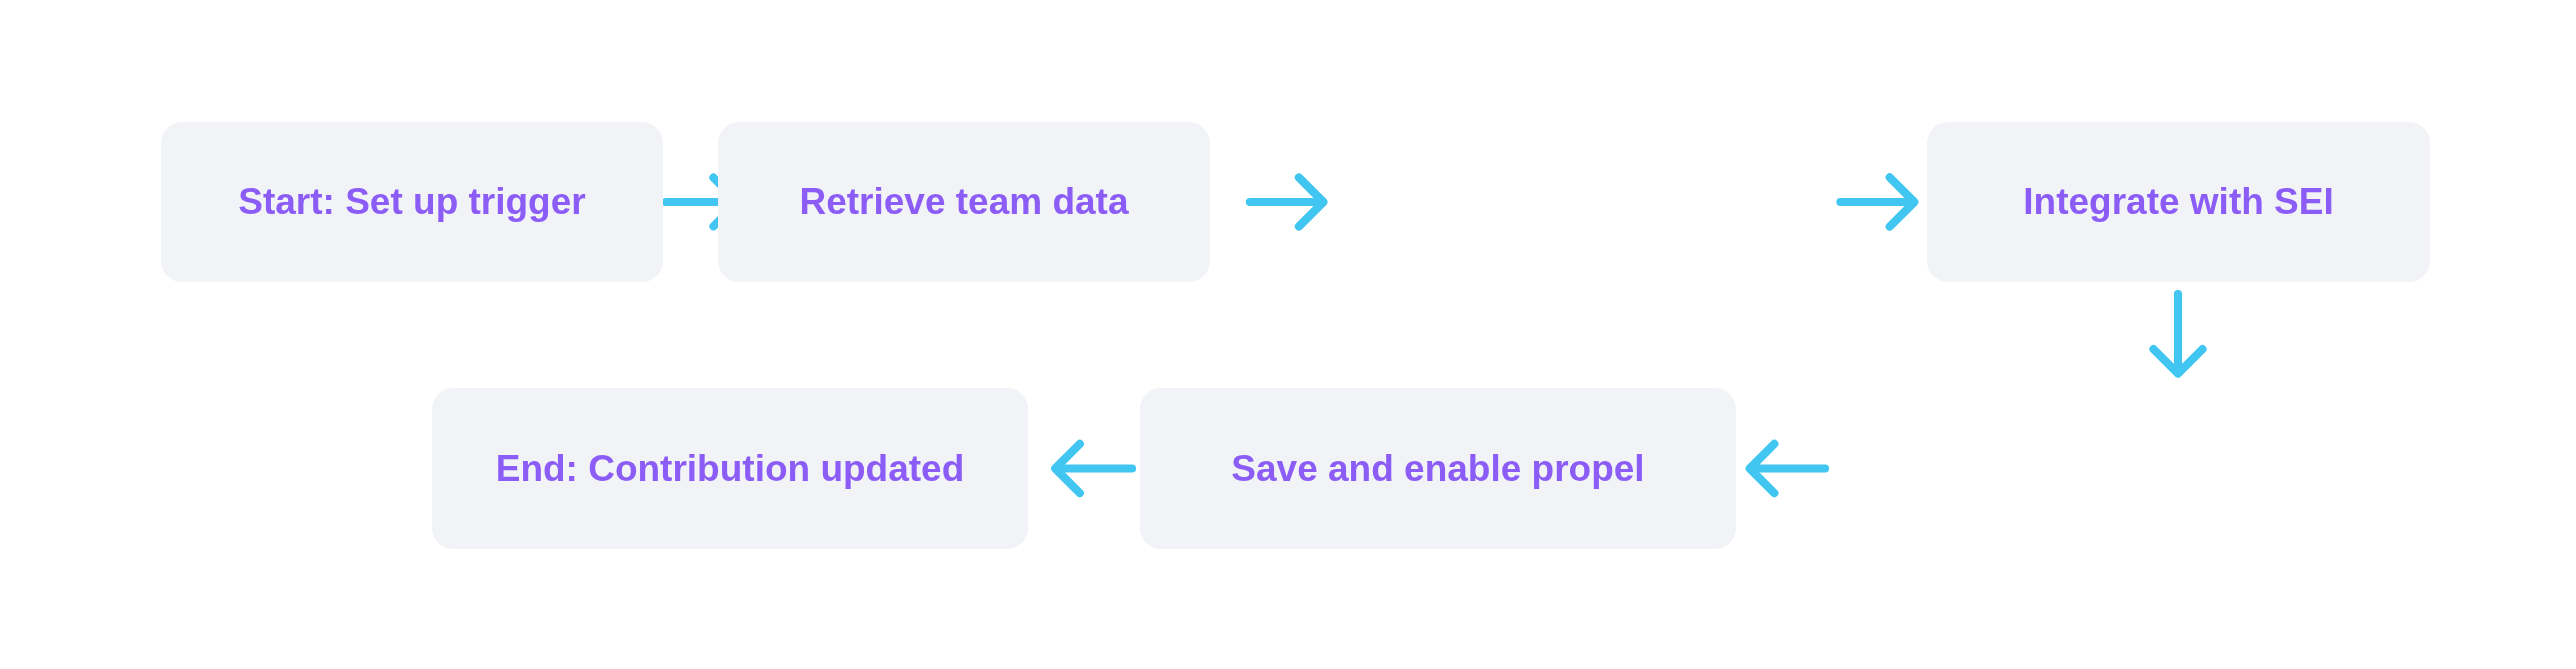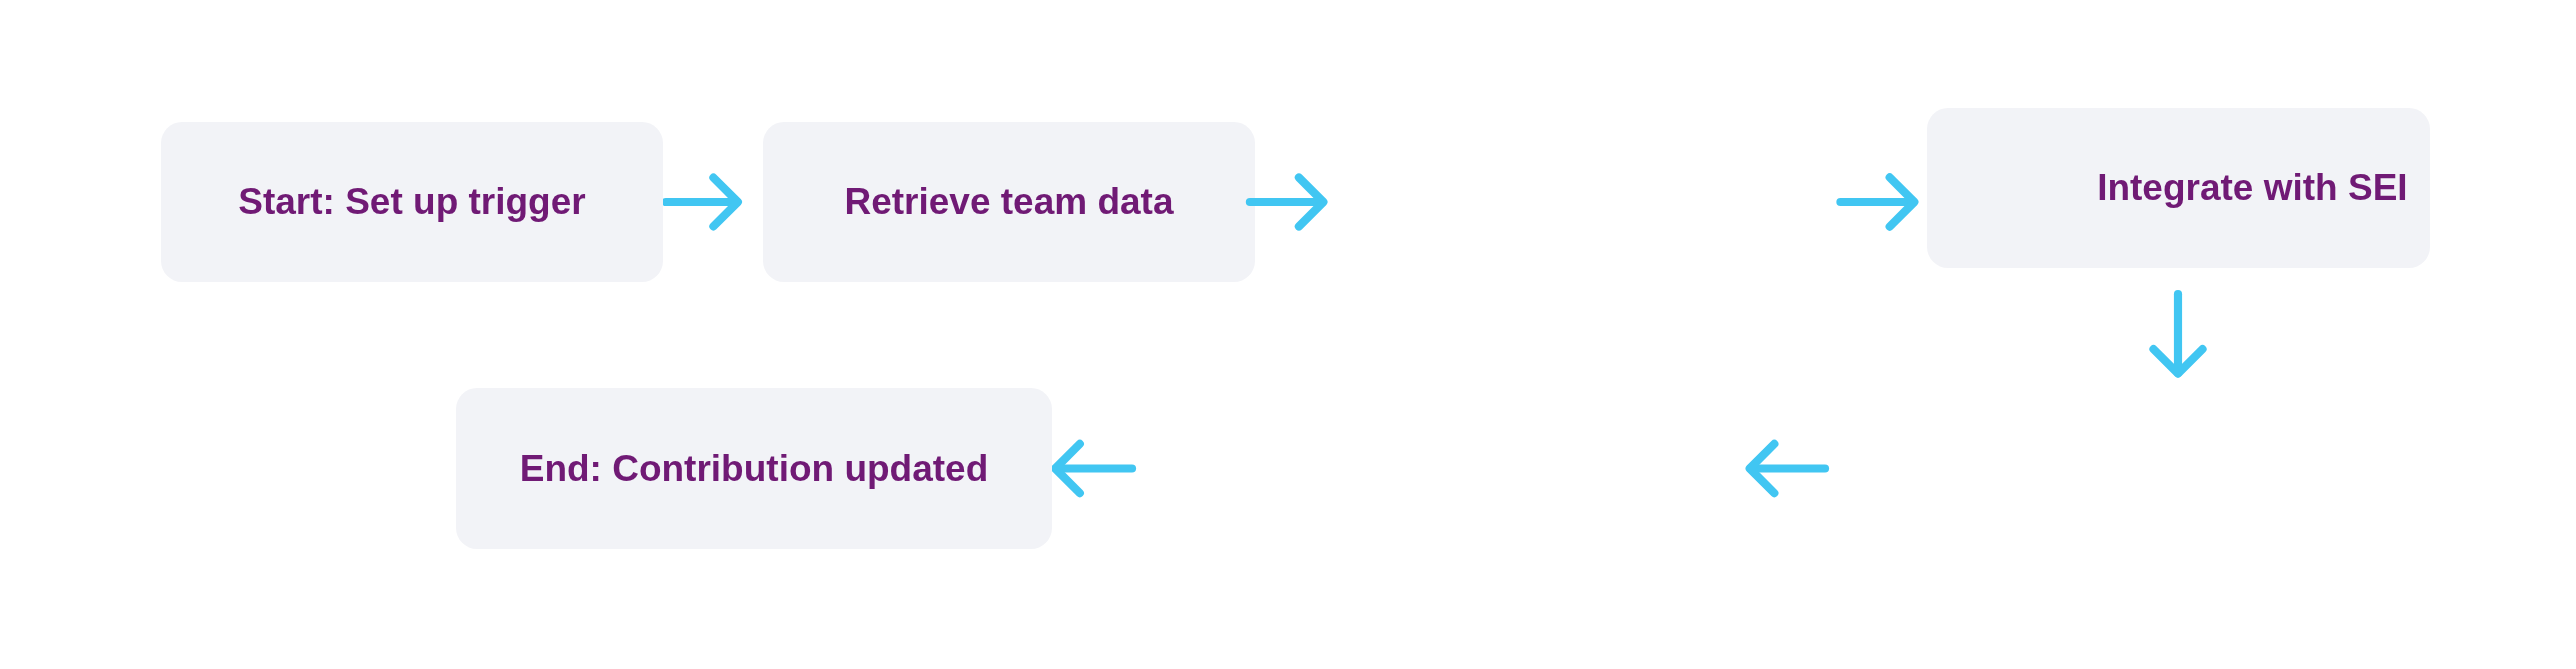--- a/index.html
+++ b/index.html
@@ -16,41 +16,41 @@
     overflow: hidden;
   }
   .node {
     position: absolute;
     background: #f2f3f7;
     border-radius: 21px;
     display: flex;
     align-items: center;
     justify-content: center;
     text-align: center;
-    color: #701a75;
+    color: #8b5cf6;
     font-size: 37px;
     font-weight: 700;
     line-height: 54px;
     letter-spacing: 0px;
     padding: 0 22.4px;
     box-sizing: border-box;
   }
   .arrow {
     position: absolute;
     display: block;
   }
   
   #node-start     { left: 161px;  top: 122px; width: 502px; height: 160px; }
-  #node-retrieve  { left: 763px; top: 122px; width: 492px; height: 160px; justify-content: center; }
+  #node-retrieve  { left: 718px; top: 122px; width: 492px; height: 160px; justify-content: center; }
   #node-process   { left: 1336px; top: 122px; width: 493px; height: 160px; }
-  #node-integrate { left: 1927px; top: 108px; width: 503px; height: 160px; justify-content: flex-end; }
+  #node-integrate { left: 1927px; top: 122px; width: 503px; height: 160px; }
   
   #node-configure { left: 1834px; top: 388px; width: 600px; height: 161px; }
   #node-save      { left: 1140px; top: 388px; width: 596px; height: 161px; }
-  #node-end       { left: 456px;  top: 388px; width: 596px; height: 161px; }
+  #node-end       { left: 432px;  top: 388px; width: 596px; height: 161px; }
   
   #arrow-start-retrieve   { left: 663px;  top: 122px; }
   #arrow-retrieve-process { left: 1241px; top: 122px; }
   #arrow-process-integrate{ left: 1830px; top: 122px; }
   #arrow-integrate-configure { left: 2126px; top: 282px; }
   #arrow-configure-save   { left: 1737px; top: 388px; }
   #arrow-save-end         { left: 1041px; top: 388px; }
 </style>
 </head>
 <body>
@@ -99,20 +99,23 @@
   </svg>
 
 
   <svg class="arrow" id="arrow-configure-save" width="97" height="161" viewBox="0 0 130 216" fill="none" xmlns="http://www.w3.org/2000/svg">
     <g stroke="#41c6f2" stroke-width="11" stroke-linecap="round" stroke-linejoin="round">
       <line x1="118" y1="108" x2="18" y2="108"></line>
       <polyline points="50,75 17,108 50,141" fill="none"></polyline>
     </g>
   </svg>
 
+  <div class="node" id="node-save">
+    <span>Save and enable propel</span>
+  </div>
 
   <svg class="arrow" id="arrow-save-end" width="100" height="161" viewBox="0 0 134 216" fill="none" xmlns="http://www.w3.org/2000/svg">
     <g stroke="#41c6f2" stroke-width="11" stroke-linecap="round" stroke-linejoin="round">
       <line x1="122" y1="108" x2="20" y2="108"></line>
       <polyline points="52,75 19,108 52,141" fill="none"></polyline>
     </g>
   </svg>
 
   <div class="node" id="node-end">
     <span>End: Contribution updated</span>

